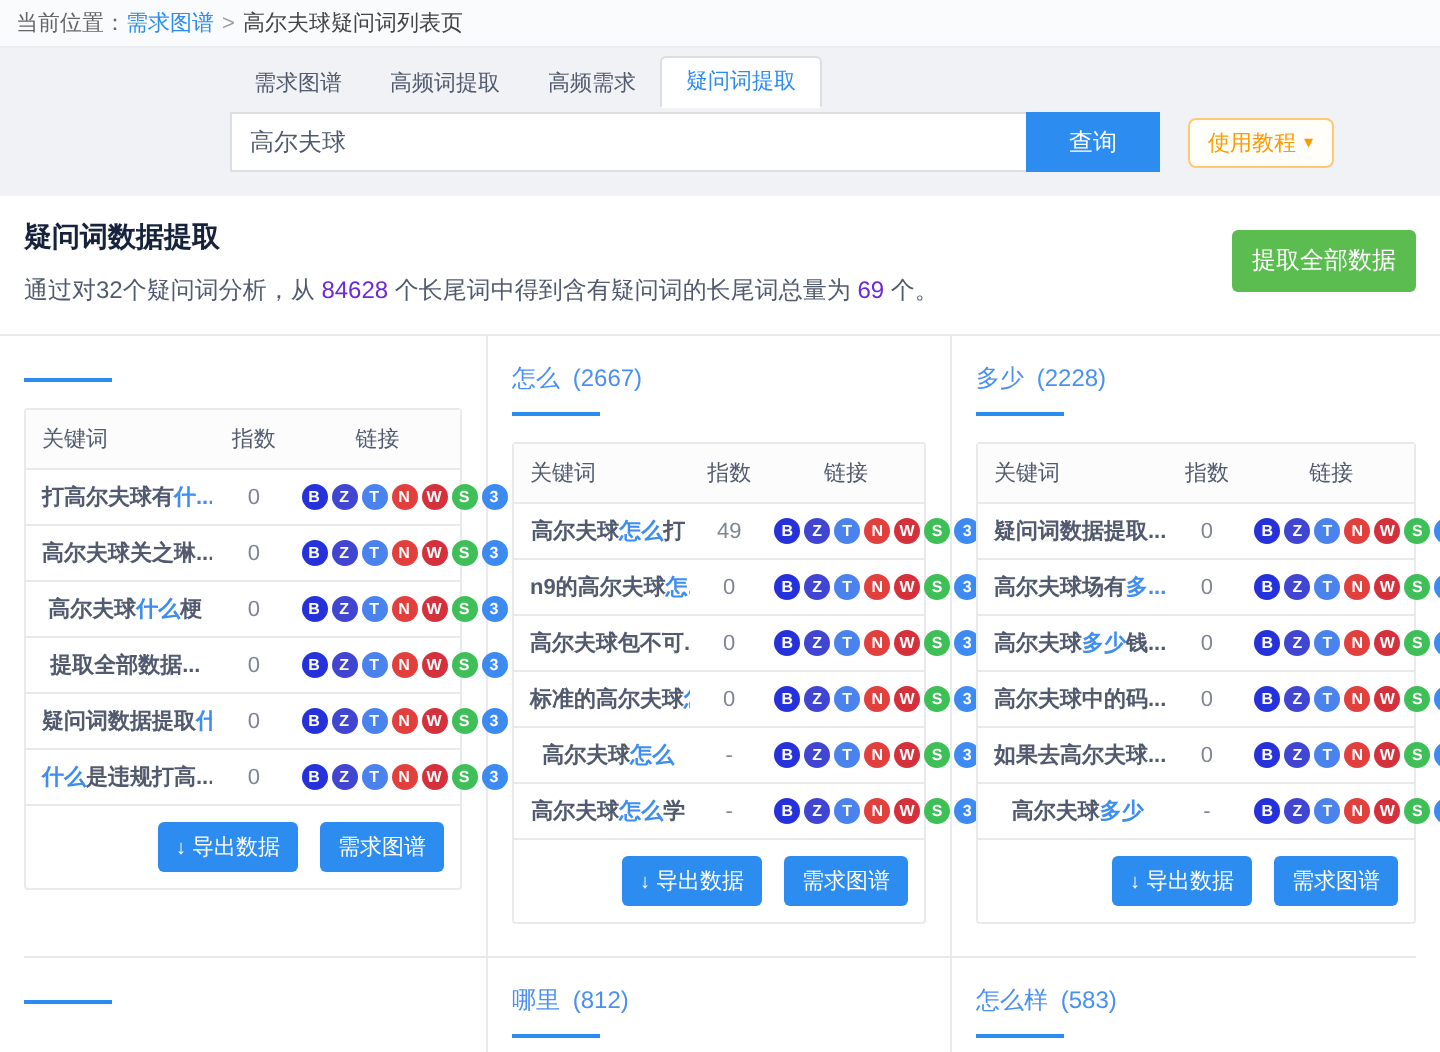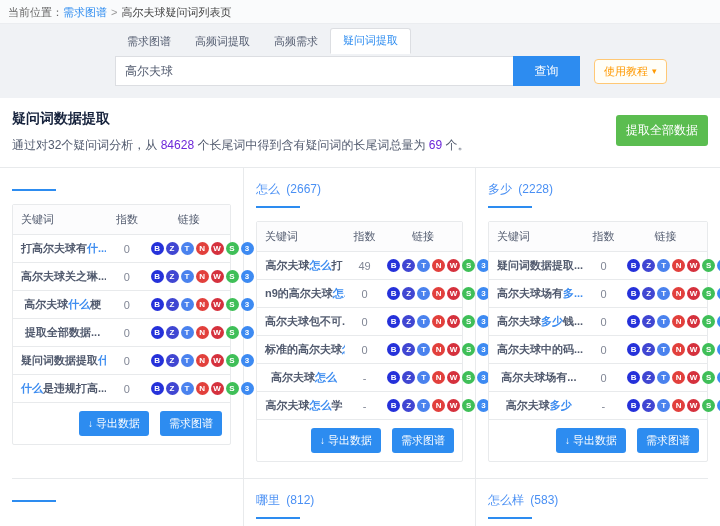--- a/index.html
+++ b/index.html
@@ -259,21 +259,21 @@
                 <td class="kw"><span>高尔夫球</span><span class="hl">多少</span><span>钱...</span></td>
                 <td class="idx">0</td>
                 <td class="links"><span class="licon" style="background: rgb(37, 49, 218);">B</span><span class="licon" style="background: rgb(64, 70, 210);">Z</span><span class="licon" style="background: rgb(74, 130, 238);">T</span><span class="licon" style="background: rgb(226, 64, 60);">N</span><span class="licon" style="background: rgb(213, 49, 61);">W</span><span class="licon" style="background: rgb(63, 191, 88);">S</span><span class="licon" style="background: rgb(61, 138, 242);">3</span></td>
               </tr>
               <tr>
                 <td class="kw"><span>高尔夫球中的码...</span></td>
                 <td class="idx">0</td>
                 <td class="links"><span class="licon" style="background: rgb(37, 49, 218);">B</span><span class="licon" style="background: rgb(64, 70, 210);">Z</span><span class="licon" style="background: rgb(74, 130, 238);">T</span><span class="licon" style="background: rgb(226, 64, 60);">N</span><span class="licon" style="background: rgb(213, 49, 61);">W</span><span class="licon" style="background: rgb(63, 191, 88);">S</span><span class="licon" style="background: rgb(61, 138, 242);">3</span></td>
               </tr>
               <tr>
-                <td class="kw"><span>高尔夫球场有...</span></td>
+                <td class="kw"><span>如果去高尔夫球...</span></td>
                 <td class="idx">0</td>
                 <td class="links"><span class="licon" style="background: rgb(37, 49, 218);">B</span><span class="licon" style="background: rgb(64, 70, 210);">Z</span><span class="licon" style="background: rgb(74, 130, 238);">T</span><span class="licon" style="background: rgb(226, 64, 60);">N</span><span class="licon" style="background: rgb(213, 49, 61);">W</span><span class="licon" style="background: rgb(63, 191, 88);">S</span><span class="licon" style="background: rgb(61, 138, 242);">3</span></td>
               </tr>
               <tr>
                 <td class="kw"><span>高尔夫球</span><span class="hl">多少</span></td>
                 <td class="idx">-</td>
                 <td class="links"><span class="licon" style="background: rgb(37, 49, 218);">B</span><span class="licon" style="background: rgb(64, 70, 210);">Z</span><span class="licon" style="background: rgb(74, 130, 238);">T</span><span class="licon" style="background: rgb(226, 64, 60);">N</span><span class="licon" style="background: rgb(213, 49, 61);">W</span><span class="licon" style="background: rgb(63, 191, 88);">S</span><span class="licon" style="background: rgb(61, 138, 242);">3</span></td>
               </tr>
             </tbody>
       </table>

